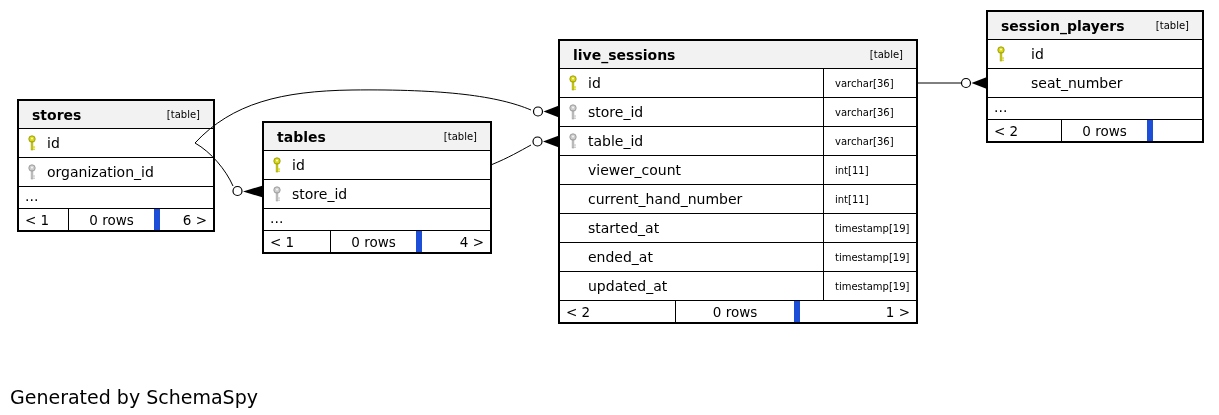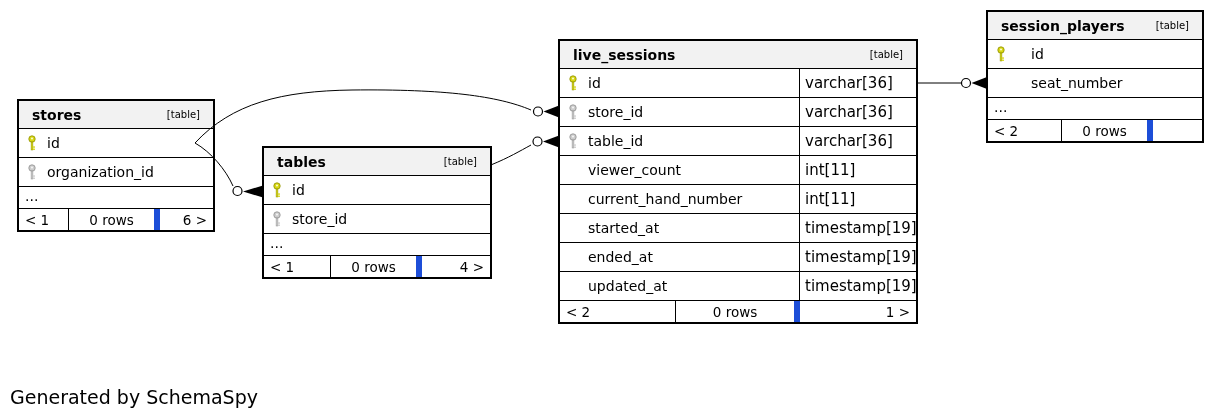--- a/index.html
+++ b/index.html
@@ -16,22 +16,22 @@
     display:flex;align-items:center;justify-content:space-between;padding:0 13px;
   }
   .tname{font-weight:bold;font-size:14px;}
   .tkind{font-size:10px;}
   .trow{display:flex;align-items:center;height:28px;}
   .trow + .trow{border-top:1px solid #000;}
   .kcell{width:20px;margin-left:8px;display:flex;align-items:center;flex:0 0 auto;}
   .wide .kcell{width:35px;}
   .cname{font-size:14px;flex:1 1 auto;white-space:nowrap;}
   .ctype{
-    border-left:1px solid #000;width:117px;flex:0 0 auto;align-self:stretch;
-    display:flex;align-items:center;padding-left:5px;box-sizing:border-box;font-size:15px;
+    border-left:1px solid #000;width:93px;flex:0 0 auto;align-self:stretch;
+    display:flex;align-items:center;padding-left:11px;box-sizing:border-box;font-size:10px;
   }
   .erow{height:21px;border-top:1px solid #000;font-size:14px;padding-left:6px;line-height:18px;}
   .tfoot{display:flex;height:21px;border-top:1px solid #000;font-size:13.5px;}
   .fc{display:flex;align-items:center;box-sizing:border-box;}
   .fc-l{padding-left:6px;flex:0 0 auto;}
   .fc-c{justify-content:center;flex:1 1 auto;border-left:1px solid #000;border-right:6px solid #1d4ed8;text-align:center;}
   .fc-r{justify-content:flex-end;padding-right:6px;flex:0 0 auto;}
   .credit{position:absolute;left:10px;top:386px;font-size:19px;}
   .keysvg{display:block;}
 </style>
@@ -70,21 +70,21 @@
       <span class="cname">organization_id</span>
     </div>
     <div class="erow">...</div>
     <div class="tfoot">
       <span class="fc fc-l" style="width:49px">&lt; 1</span>
       <span class="fc fc-c">0 rows</span>
       <span class="fc fc-r" style="width:53px">6 &gt;</span>
     </div>
   </div>
 
-  <div class="dbtable" style="left:262px;top:121px;width:230px;margin-top:25px;">
+  <div class="dbtable" style="left:262px;top:121px;width:230px;">
     <div class="thead">
       <span class="tname">tables</span>
       <span class="tkind">[table]</span>
     </div>
     <div class="trow">
       <span class="kcell">
         <svg class="keysvg" width="10" height="16" viewBox="0 0 10 16">
             <circle cx="5" cy="4" r="3.2" fill="#d8d814" stroke="#8f8f00" stroke-width="0.8"></circle>
             <circle cx="5" cy="3.4" r="1" fill="#fbfbe0"></circle>
             <rect x="4.1" y="7" width="1.8" height="8" fill="#d8d814" stroke="#8f8f00" stroke-width="0.5"></rect>

